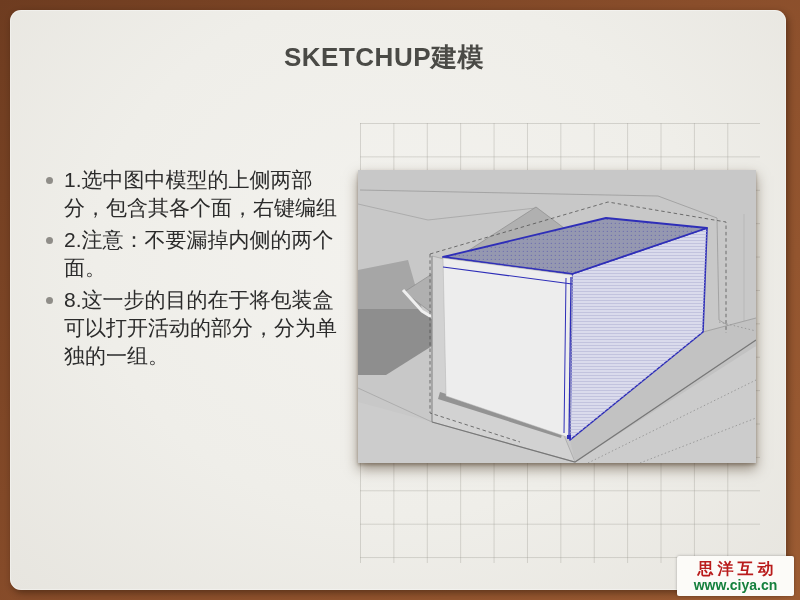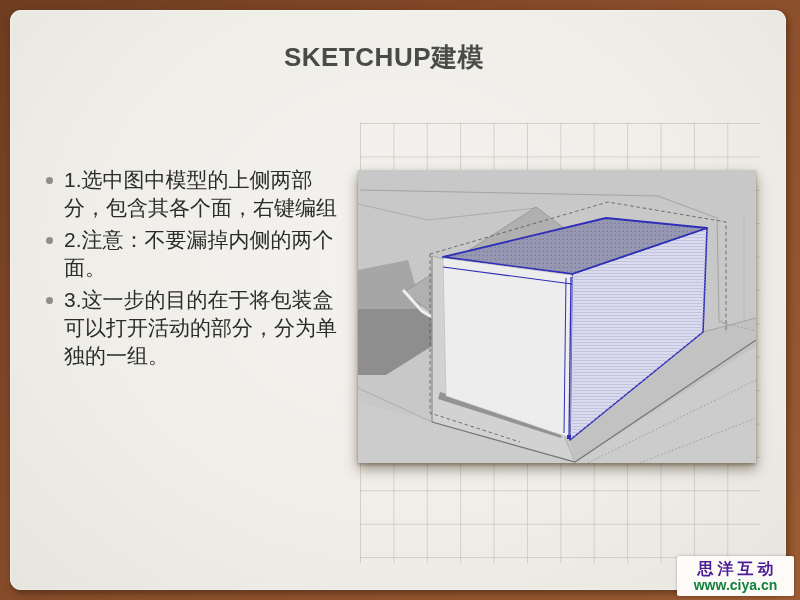--- a/index.html
+++ b/index.html
@@ -43,21 +43,21 @@
     background:#c8c8c8;
     box-shadow:0 6px 12px rgba(70,52,32,.5), 0 2px 3px rgba(70,52,32,.35);
   }
   .figure svg{display:block;width:398px;height:293px;}
   .watermark{
     position:absolute;left:677px;top:556px;width:117px;height:40px;
     background:#fcfbf8;border-radius:2px;z-index:9;
     display:flex;flex-direction:column;align-items:center;justify-content:center;
     box-shadow:0 0 3px rgba(0,0,0,.3);
   }
-  .watermark-name{font-size:16px;font-weight:bold;color:#4c1d95;letter-spacing:4px;line-height:18px;margin-left:4px;}
+  .watermark-name{font-size:16px;font-weight:bold;color:#b91c1c;letter-spacing:4px;line-height:18px;margin-left:4px;}
   .watermark-site{font-size:14px;font-weight:bold;color:#15803d;line-height:15px;}
 </style>
 </head>
 <body>
 
 <div class="frame"></div>
 
 <div class="slide">
 
   <div class="slide-title">SKETCHUP建模</div>
@@ -68,21 +68,21 @@
     <div class="bullet-item">
       <span class="bullet-dot"></span>
       <span class="bullet-text">1.选中图中模型的上侧两部分，包含其各个面，右键编组</span>
     </div>
     <div class="bullet-item">
       <span class="bullet-dot"></span>
       <span class="bullet-text">2.注意：不要漏掉内侧的两个面。</span>
     </div>
     <div class="bullet-item">
       <span class="bullet-dot"></span>
-      <span class="bullet-text">3.这一步的目的在于将包装盒可以打开活动的部分，分为单独的一组。</span>
+      <span class="bullet-text">8.这一步的目的在于将包装盒可以打开活动的部分，分为单独的一组。</span>
     </div>
   </div>
 
   <div class="figure">
     <svg viewBox="0 0 398 293" aria-hidden="true">
       <defs>
         <pattern id="dt" width="4" height="4" patternUnits="userSpaceOnUse">
           <circle cx="1.3" cy="1.3" r="0.65" fill="#3c3cae" opacity="0.5"></circle>
         </pattern>
         <pattern id="hl" width="5" height="3" patternUnits="userSpaceOnUse">

